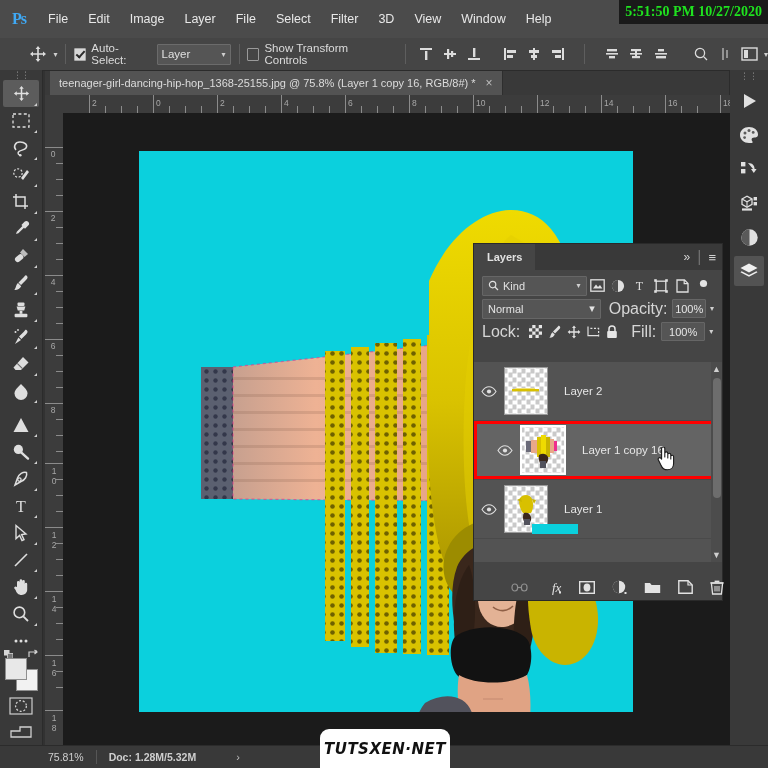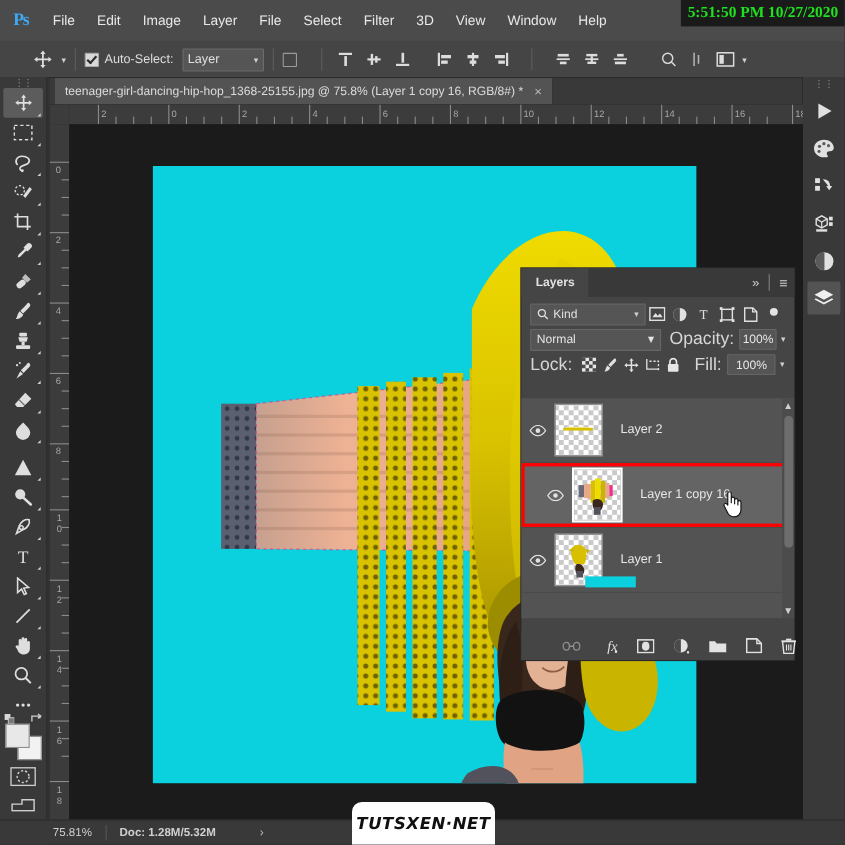--- a/index.html
+++ b/index.html
@@ -169,20 +169,21 @@
     <div class="ob-sep"></div>
 
     <span class="chk on"></span>
     <span class="ob-label">Auto-Select:</span>
     <div class="ob-select">
       <span>Layer</span>
       <span class="ob-caret">▾</span>
     </div>
     <div class="ob-sep"></div>
     <span class="chk off"></span>
+    <span class="ob-label">Show Transform Controls</span>
 
     <div class="ob-sep" style="margin-left:22px"></div>
 
     <div class="align-btn">
       <svg width="16" height="16" viewBox="0 0 16 16">
           <rect x="2" y="2" width="12" height="2" fill="#dcdcdc"></rect>
           <rect x="7" y="5" width="2.4" height="9" fill="#dcdcdc"></rect>
         </svg>
     </div>
     <div class="align-btn">

